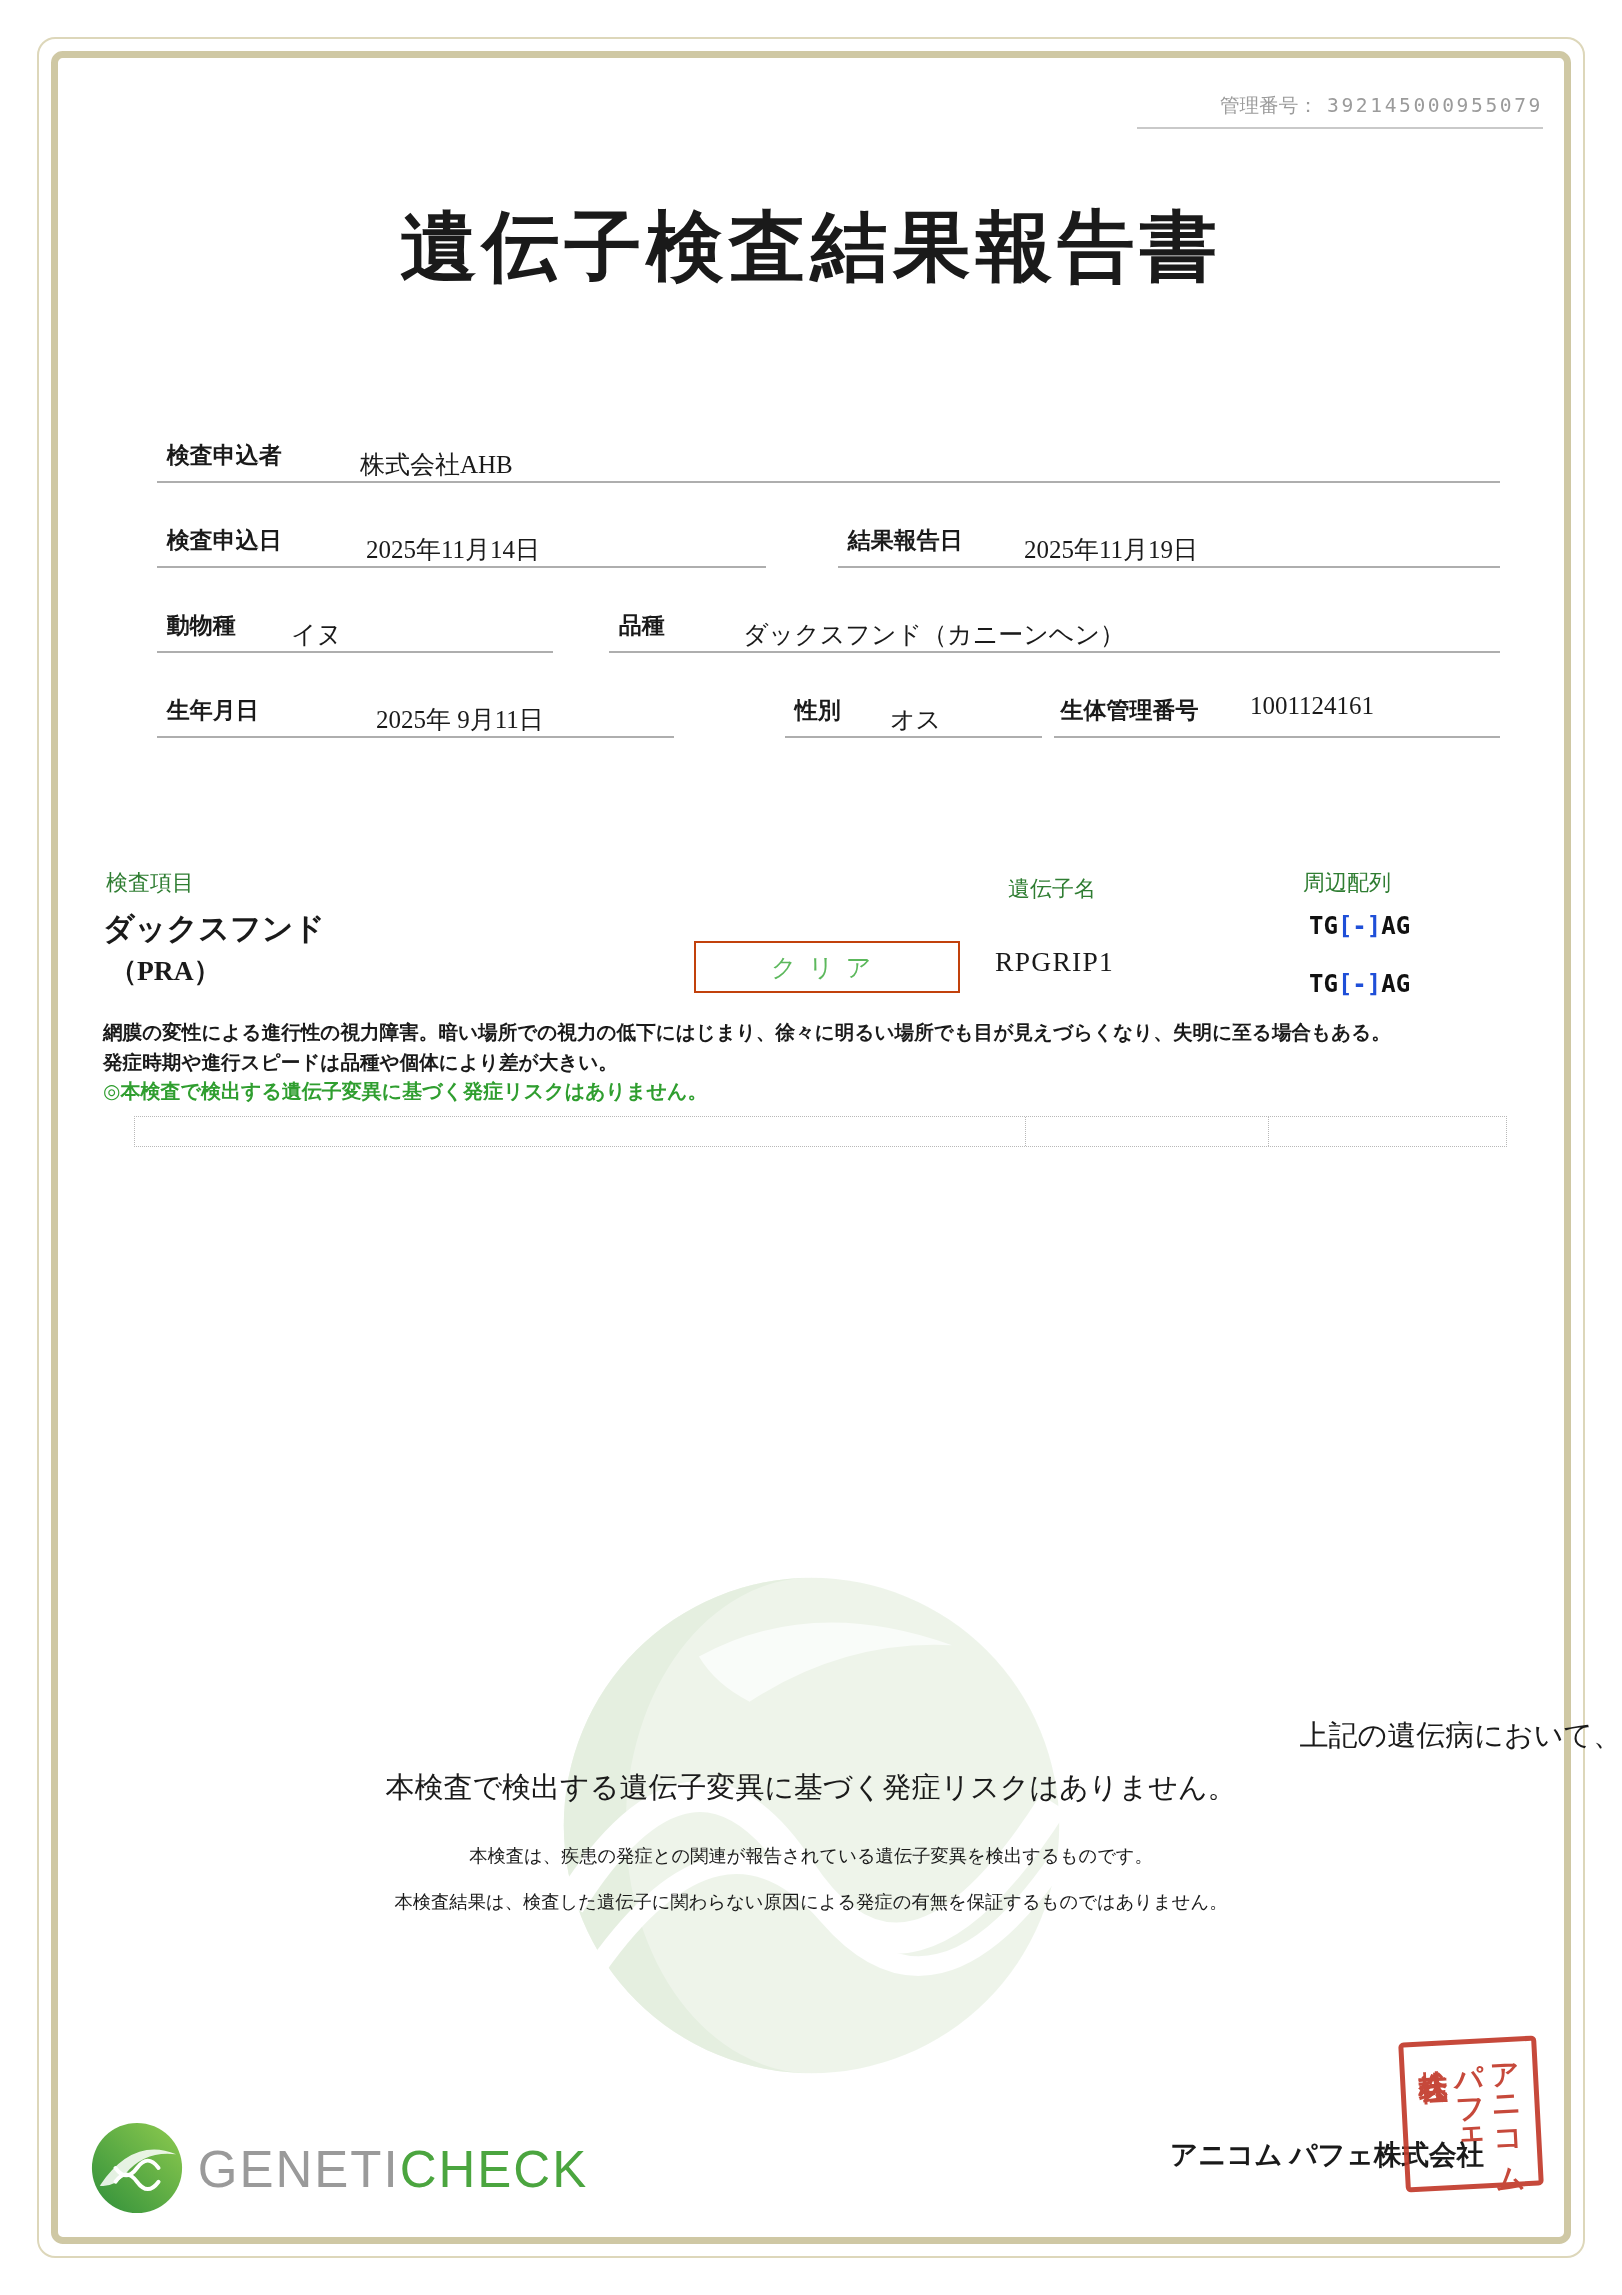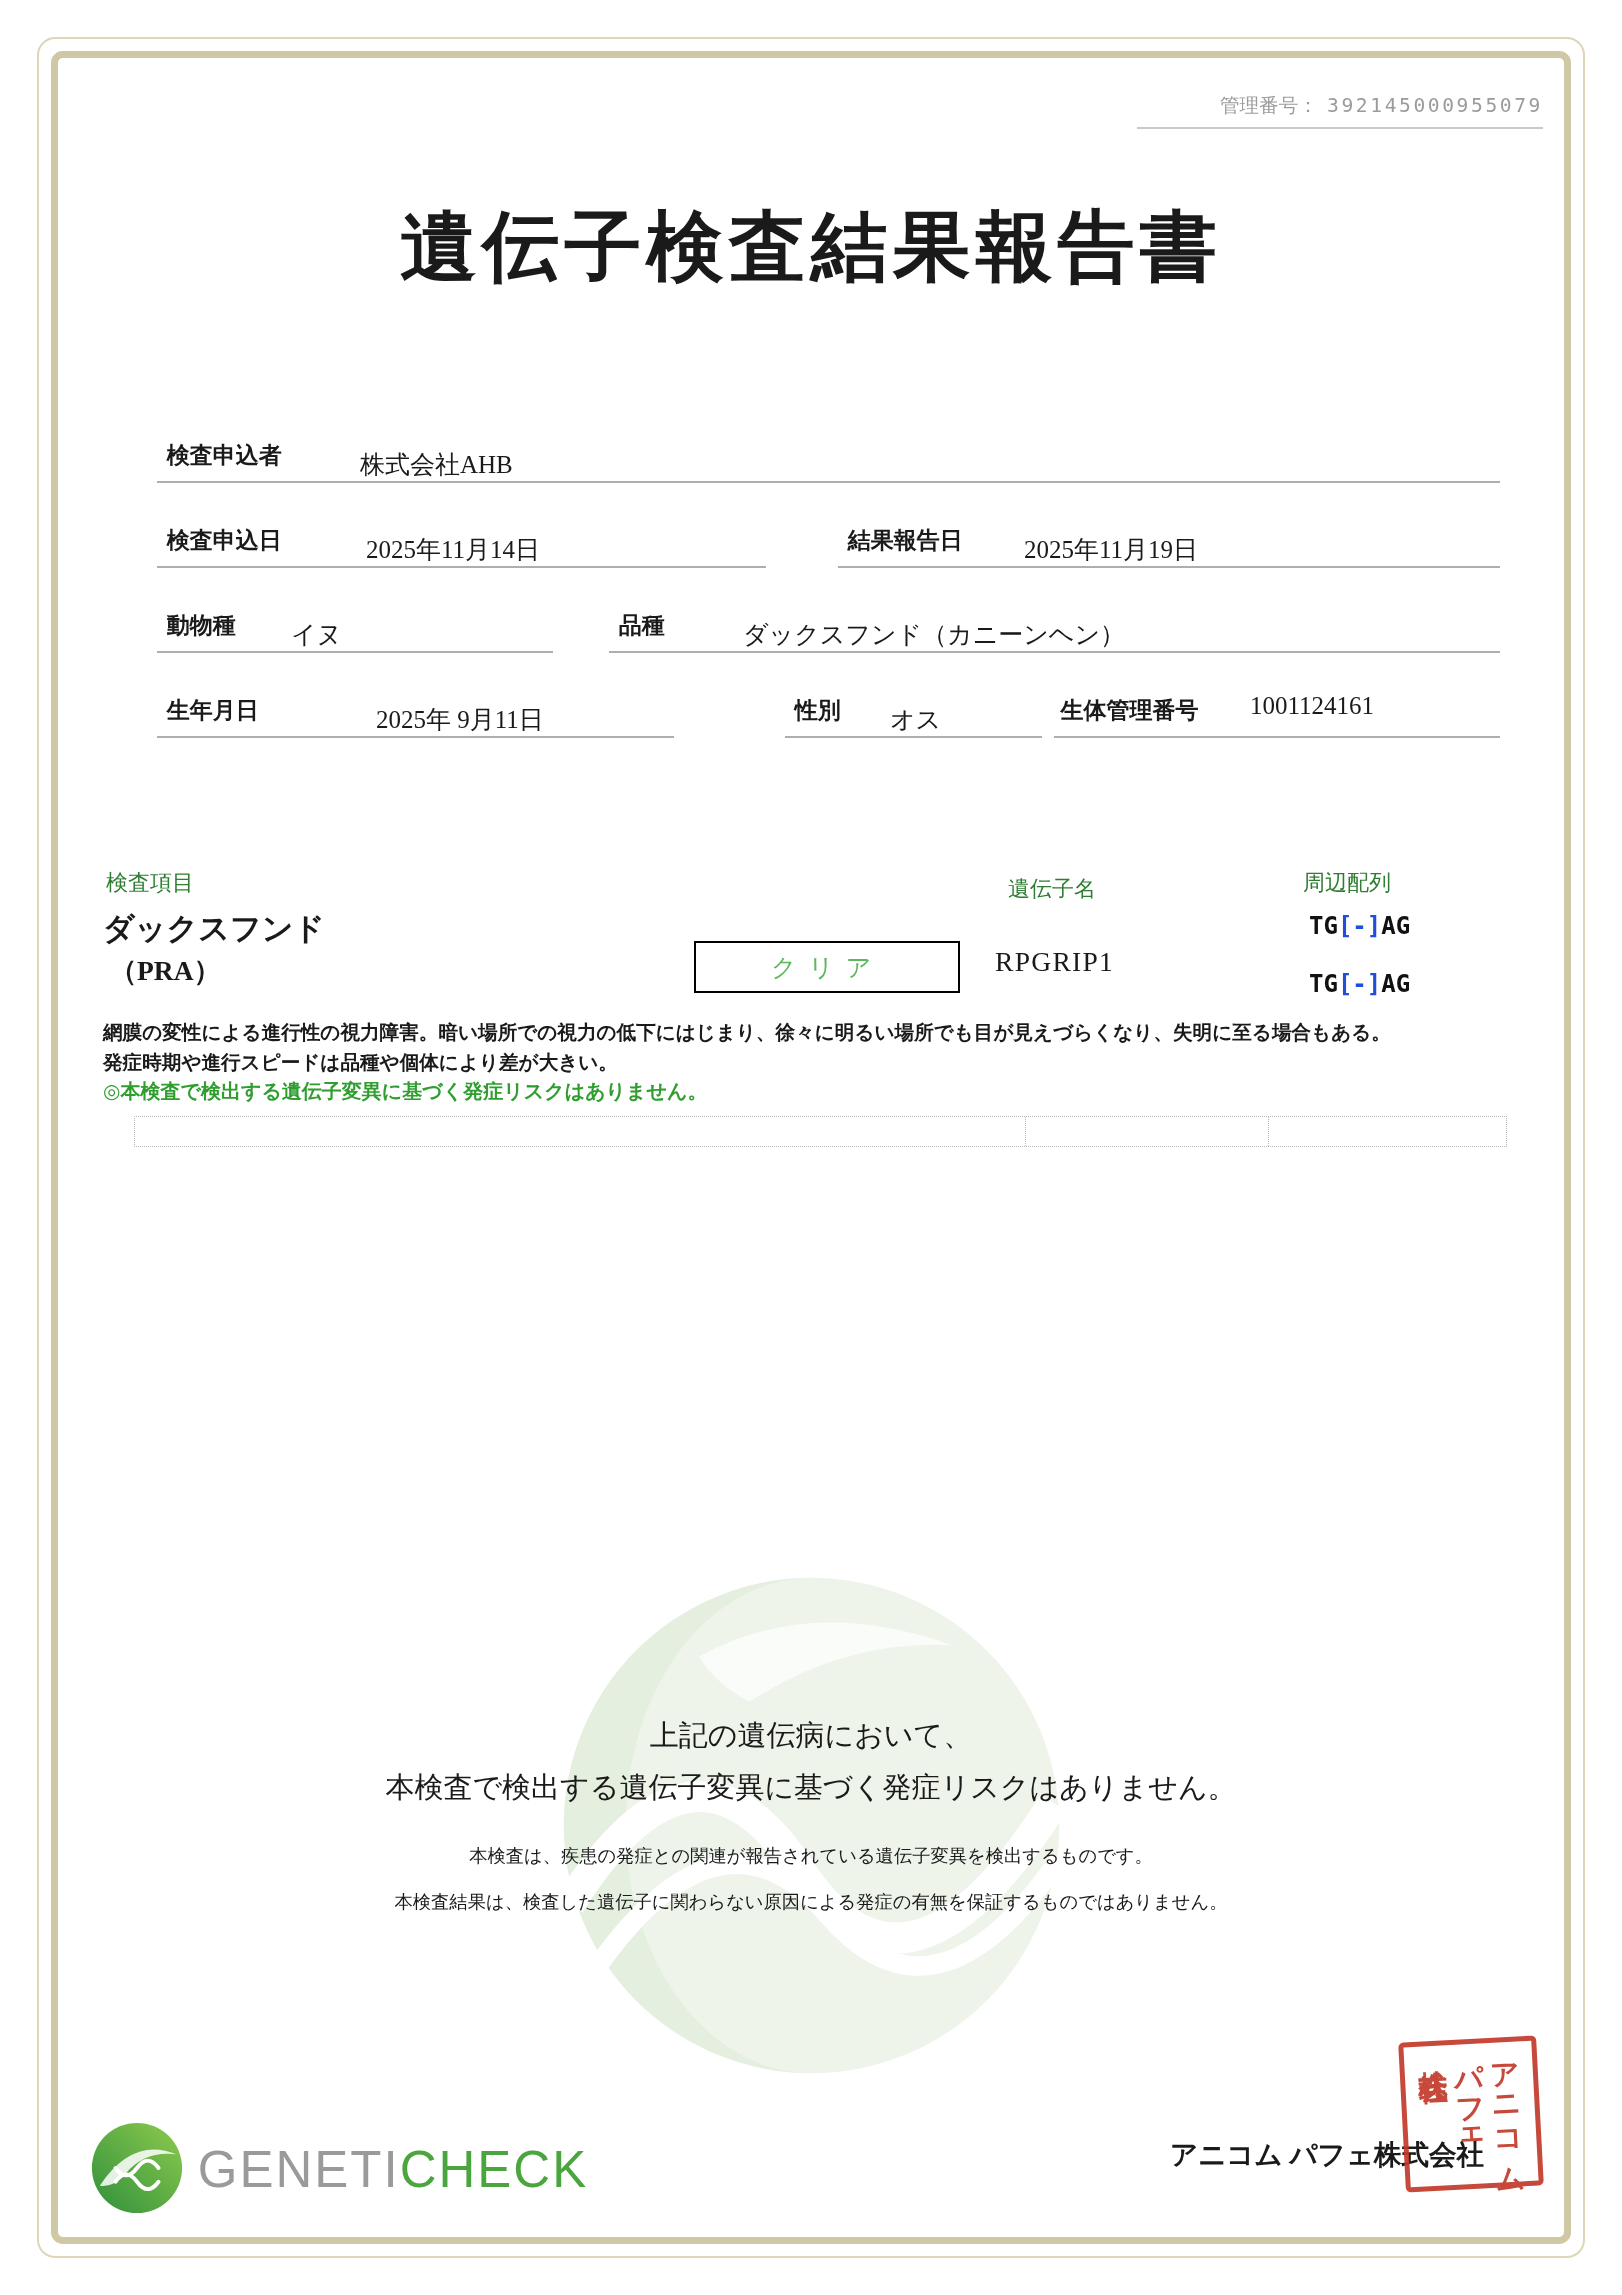--- a/index.html
+++ b/index.html
@@ -26,21 +26,21 @@
   .field{position:absolute;border-bottom:2px solid #aeaeae;padding-bottom:10.5px;white-space:nowrap;}
   .field .lbl{font-weight:700;font-size:23px;position:absolute;left:9.8px;bottom:9.2px;}
   .field .val{font-size:25px;position:absolute;bottom:0;}
 
   
   .col-head{position:absolute;color:#2f7d32;font-weight:400;font-size:22px;}
   .disease{position:absolute;left:103px;top:908px;}
   .disease .name{font-size:31px;font-weight:700;}
   .disease .sub{font-size:27.5px;font-weight:700;margin-top:2.6px;margin-left:6.5px;}
   .result-box{position:absolute;left:694px;top:941px;width:262px;height:48px;
-    border:2px solid #000000;display:flex;align-items:center;justify-content:center;
+    border:2px solid #c2410c;display:flex;align-items:center;justify-content:center;
     color:#5cb85c;font-size:25px;letter-spacing:11.8px;
     font-family:"Liberation Sans","DejaVu Sans",sans-serif;}
   .gene{position:absolute;left:995px;top:946px;font-size:27.5px;letter-spacing:1.3px;}
   .seq{position:absolute;left:1309px;font-size:24px;font-weight:700;
     font-family:"DejaVu Sans Mono",monospace;color:#111;text-align:center;}
   .seq .mut{color:#1f4fd8;}
   .desc{position:absolute;left:103px;top:1018px;width:1427px;font-size:19.6px;font-weight:700;line-height:1.55;}
   .risk-note{position:absolute;left:103px;top:1078px;font-size:20px;font-weight:700;color:#2f9e2f;}
 
   
@@ -49,21 +49,21 @@
   .empty-row .div1,.empty-row .div2{position:absolute;top:0;bottom:0;border-left:1.3px dotted #b8b8b8;}
   .empty-row .div1{left:890px;}
   .empty-row .div2{left:1133px;}
 
   
   .watermark{position:absolute;left:530px;top:1544px;z-index:0;pointer-events:none;}
 
   
   .summary{position:absolute;top:1716px;left:0;width:100%;text-align:center;z-index:1;
     font-family:"Liberation Sans","DejaVu Sans",sans-serif;}
-  .summary .l1{font-size:29px;}
+  .summary .l1{font-size:29px;text-align:right;}
   .summary .l2{font-size:29px;margin-top:11.8px;}
   .summary .disc{font-size:18.3px;margin-top:21px;}
   .summary .disc.first{margin-top:35px;}
 
   
   .logo{position:absolute;left:88px;top:2119px;display:flex;align-items:center;z-index:1;}
   .logo .txt{font-family:"Liberation Sans","DejaVu Sans",sans-serif;font-size:51px;
     letter-spacing:2px;margin-left:11.8px;font-weight:500;}
   .logo .t1{color:#9a9a9a;text-align:center;}
   .logo .t2{color:#4ba53f;}

